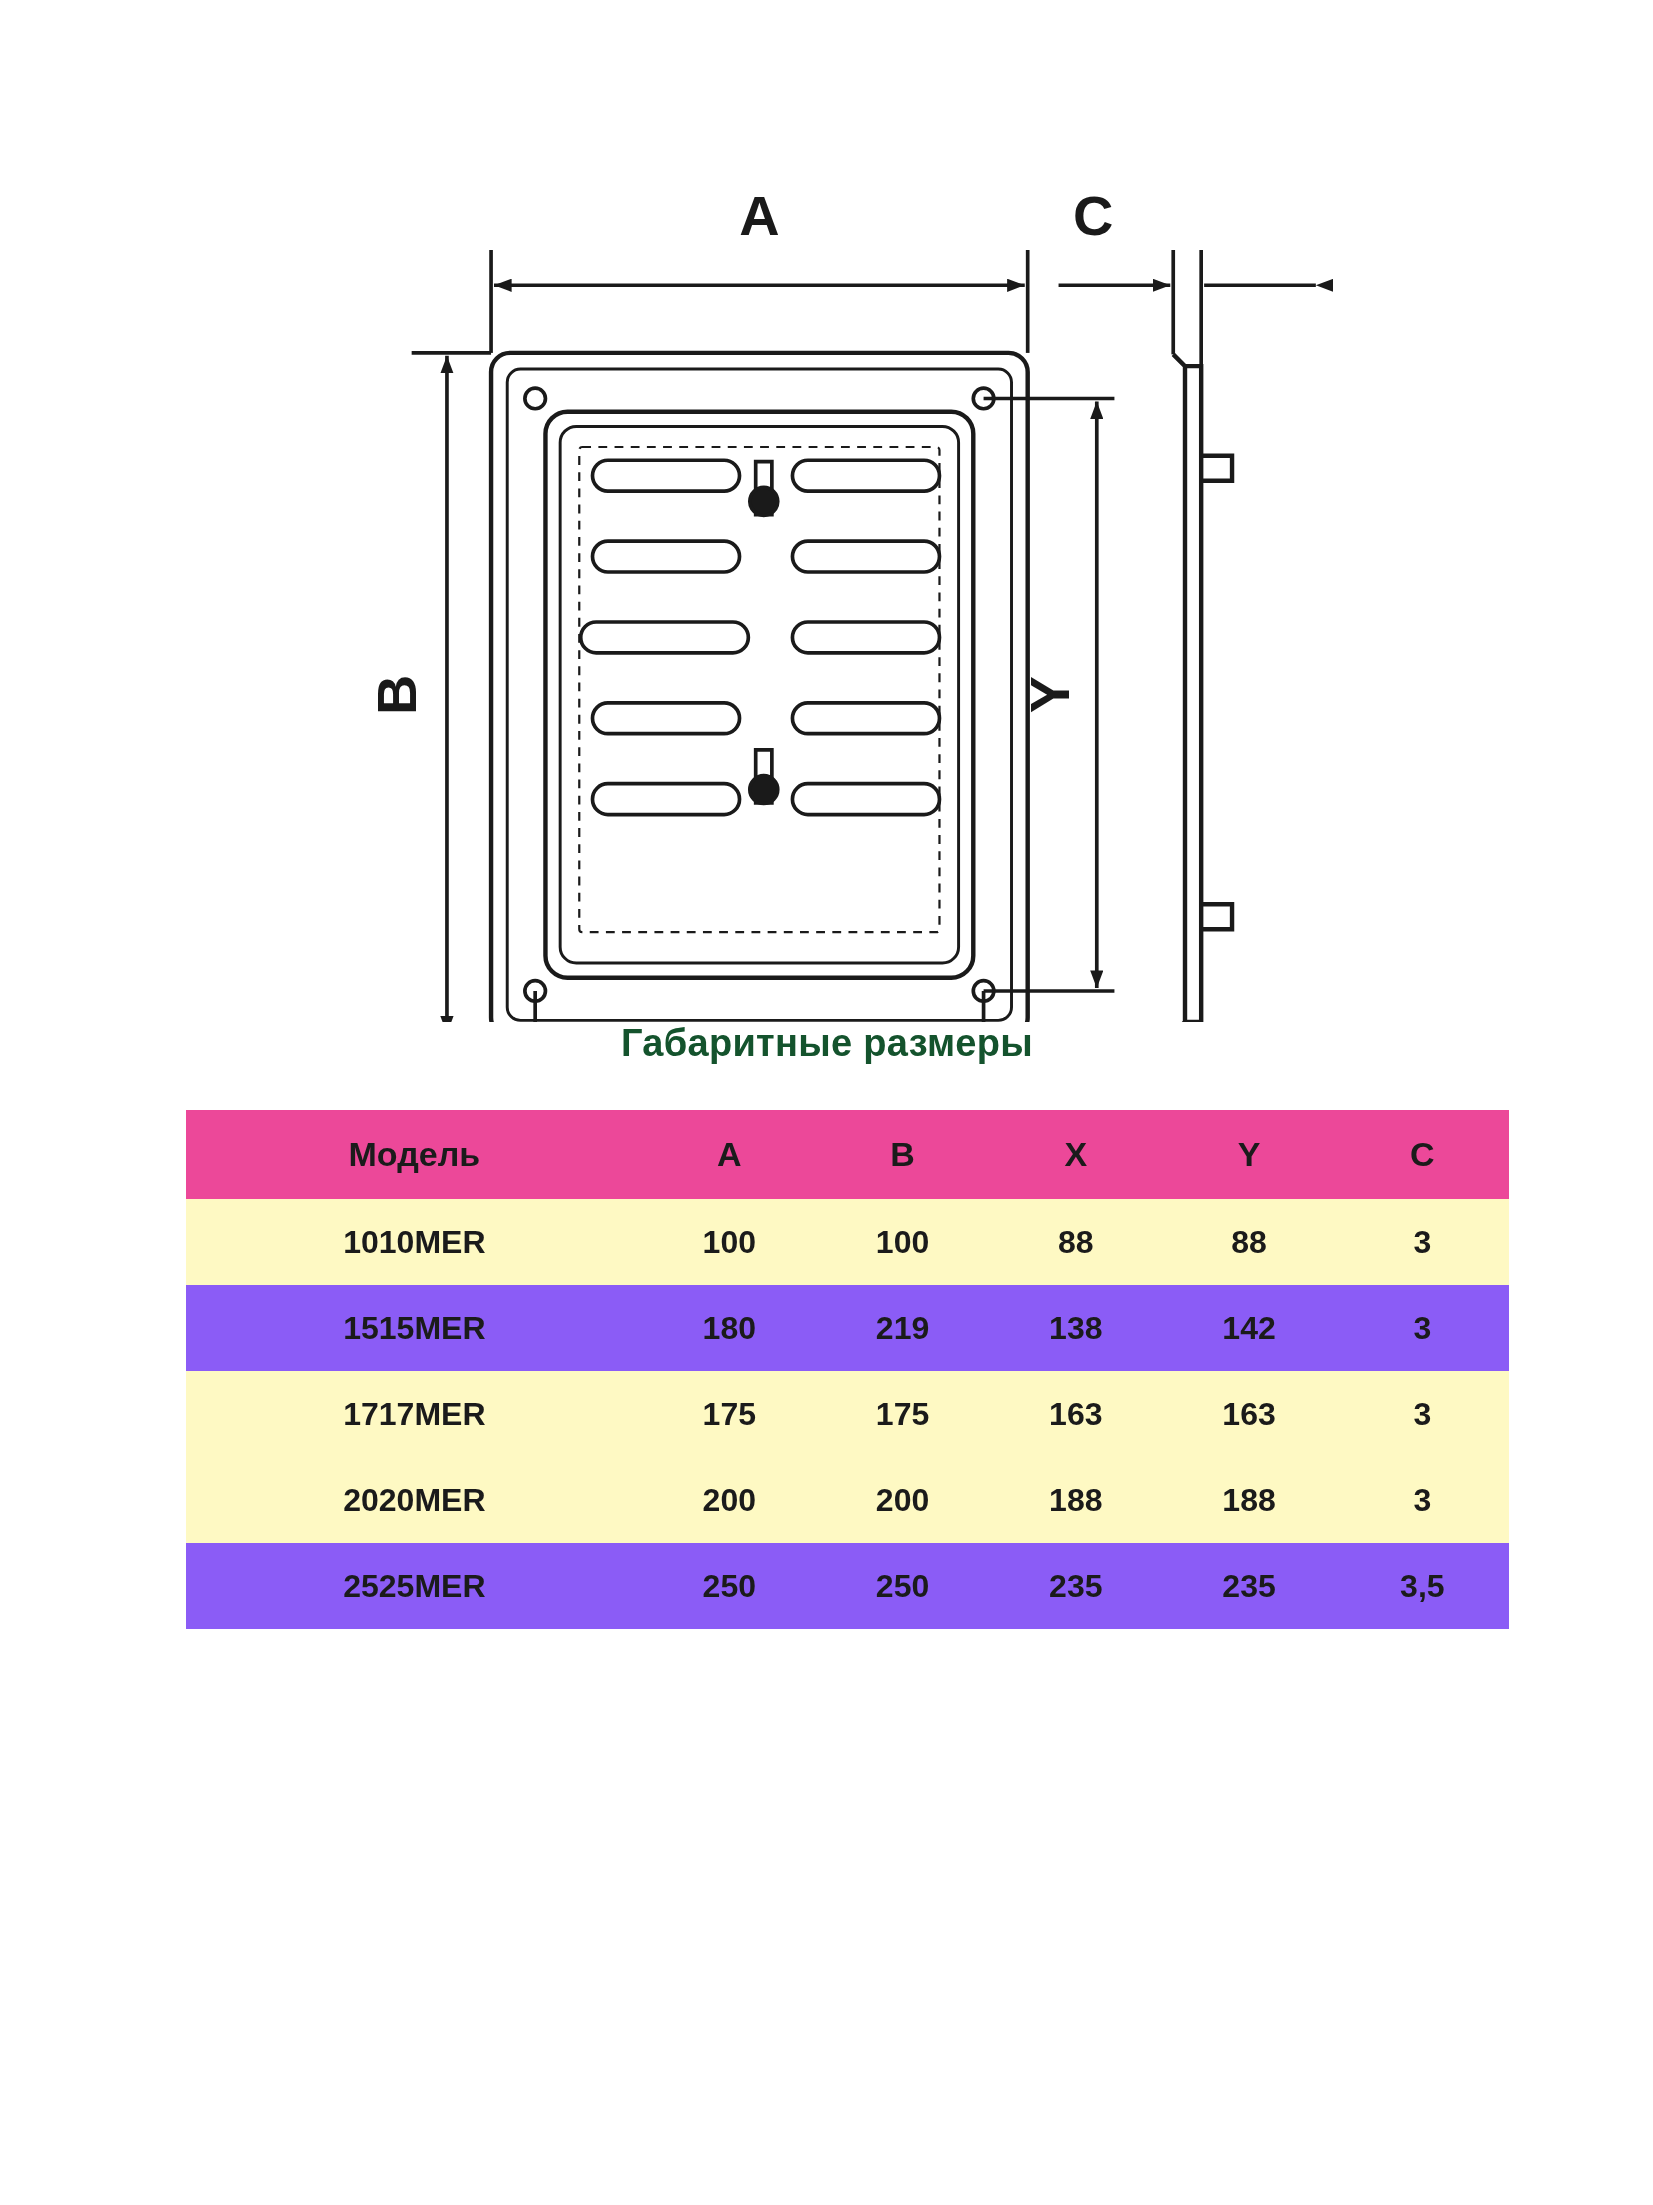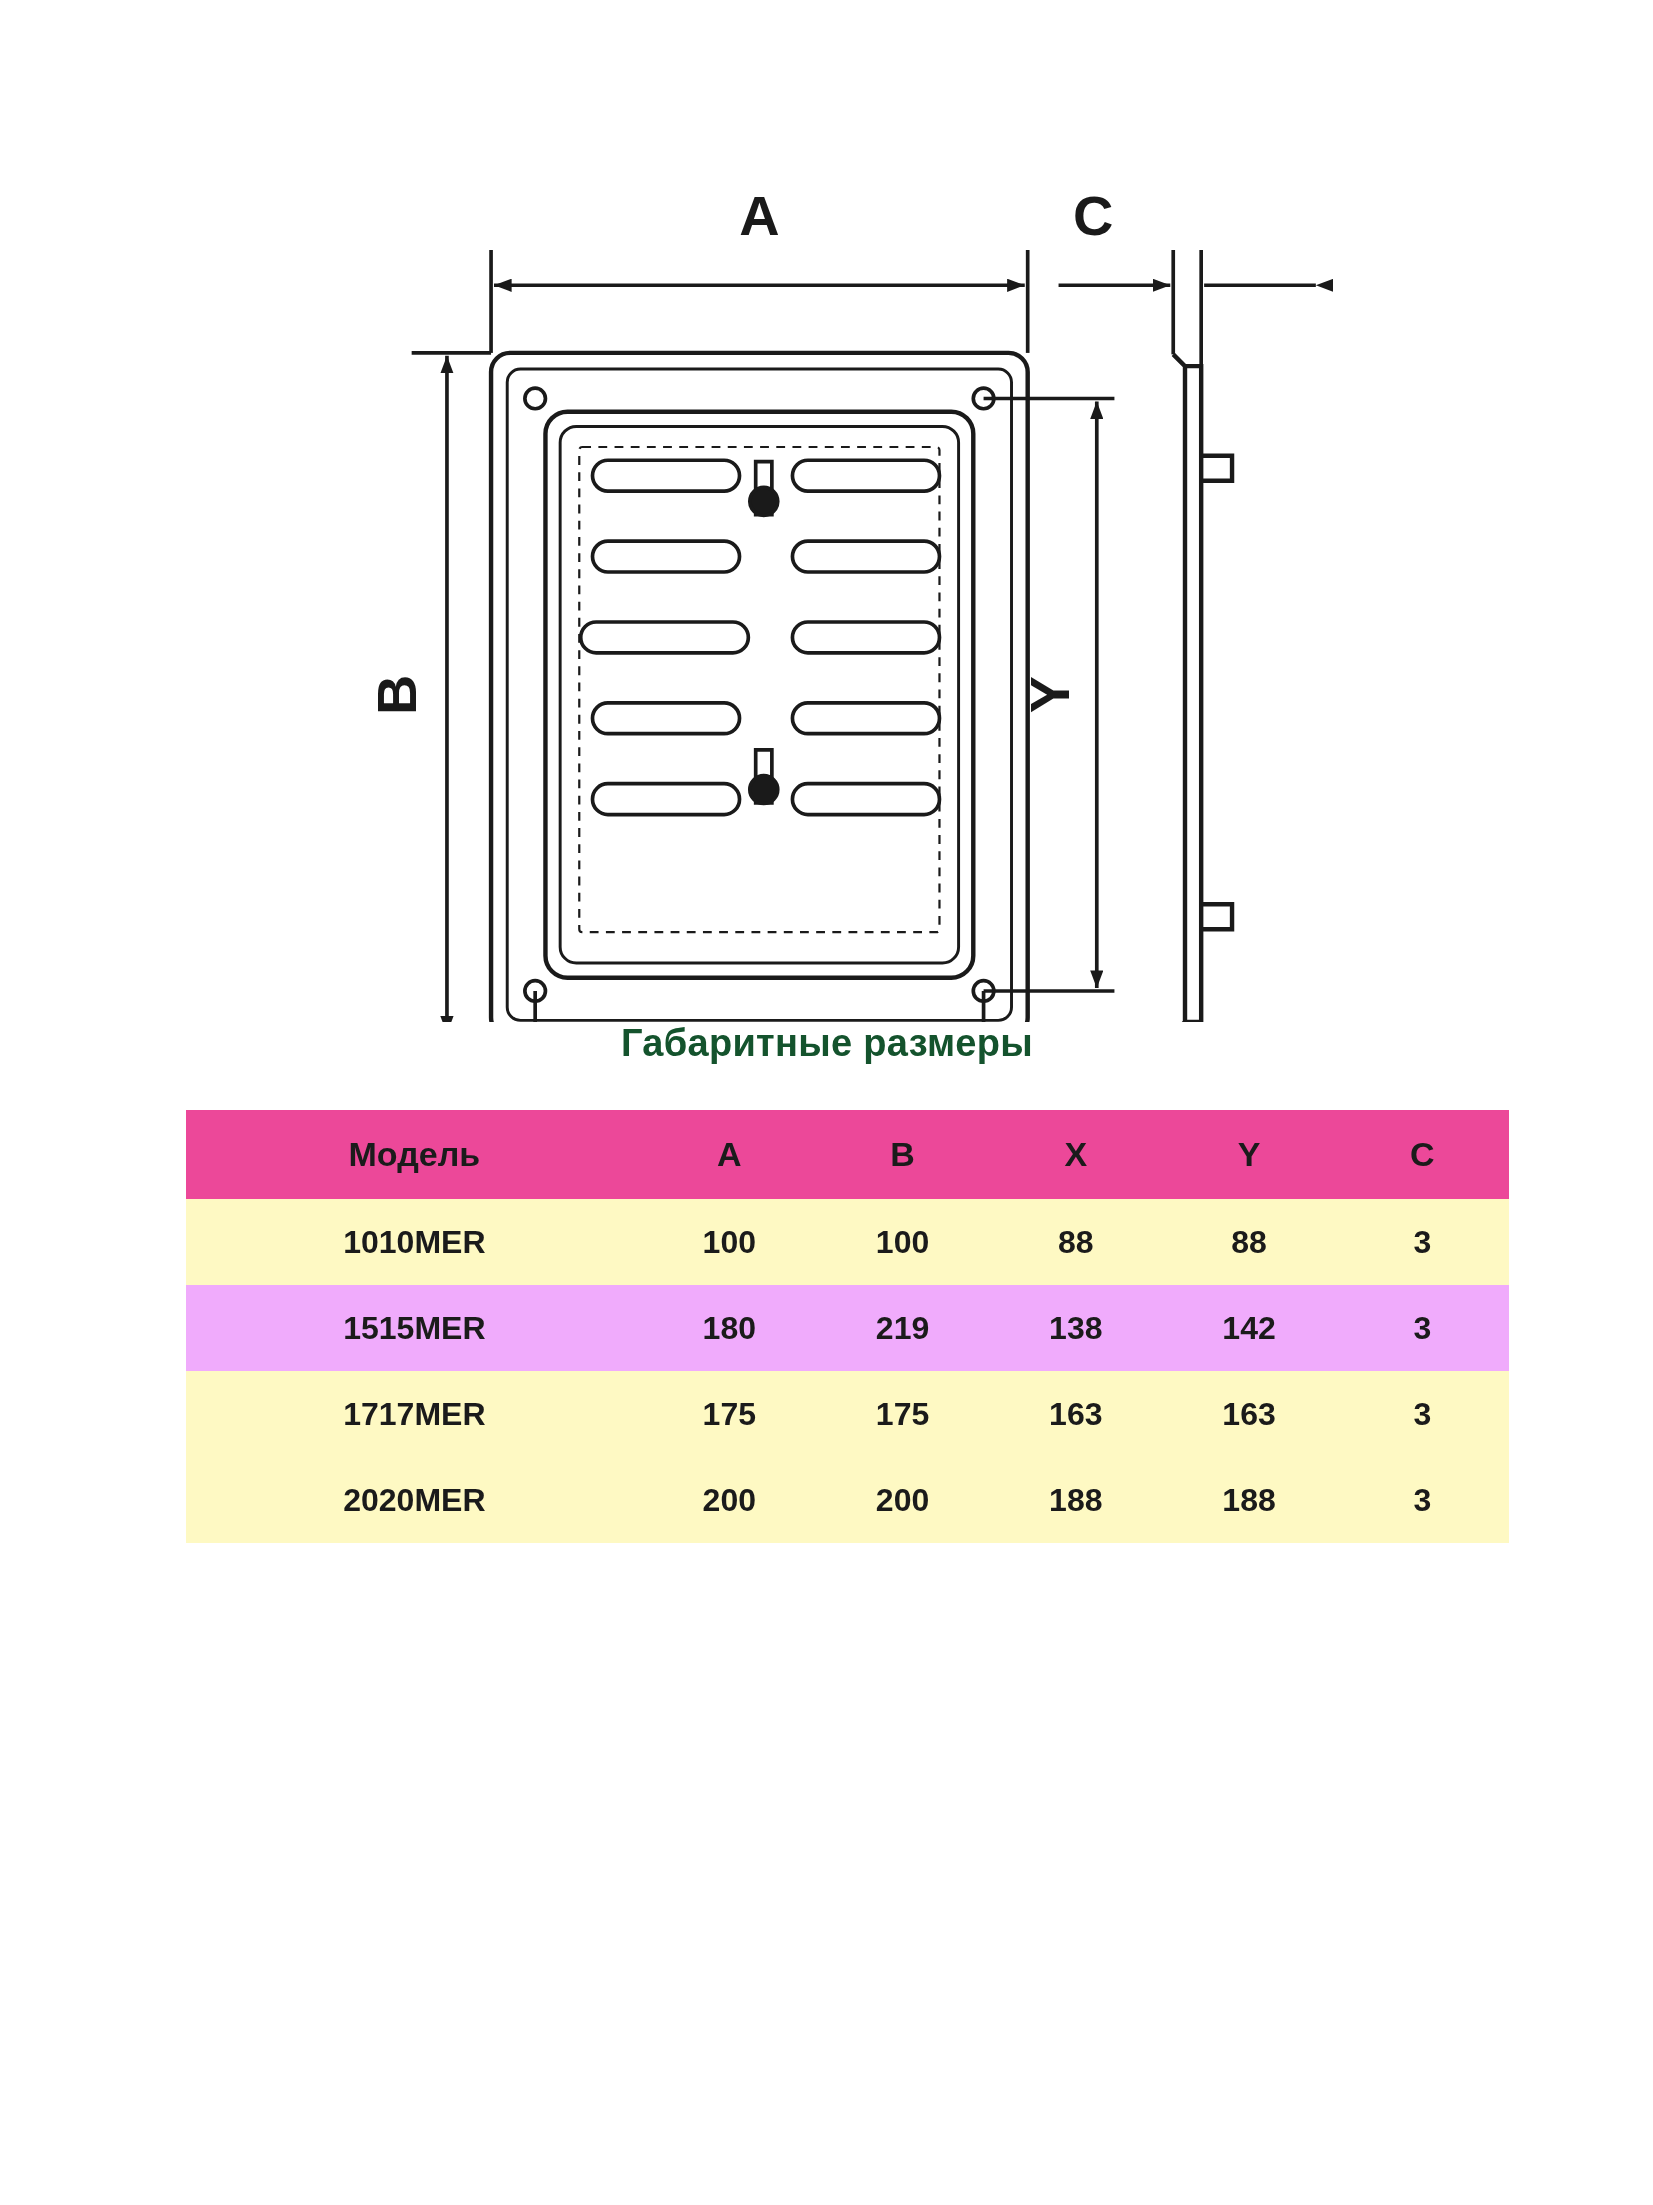--- a/index.html
+++ b/index.html
@@ -69,21 +69,21 @@
     background: #ec4899;
   }
   table.dims thead th {
     font-size: 34px;
     height: 87px;
   }
   table.dims tbody tr.odd {
     background: #fef9c3;
   }
   table.dims tbody tr.even {
-    background: #f0abfc;
+    background: #8b5cf6;
   }
   col.c-model { width: 456px; }
   col.c-a { width: 173px; }
   col.c-b { width: 173px; }
   col.c-x { width: 173px; }
   col.c-y { width: 173px; }
   col.c-c { width: 173px; }
 </style>
 </head>
 <body>
@@ -254,18 +254,26 @@
           <td>3</td>
         </tr>
         <tr class="odd">
           <td>2020MER</td>
           <td>200</td>
           <td>200</td>
           <td>188</td>
           <td>188</td>
           <td>3</td>
         </tr>
+        <tr class="even">
+          <td>2525MER</td>
+          <td>250</td>
+          <td>250</td>
+          <td>235</td>
+          <td>235</td>
+          <td>3,5</td>
+        </tr>
       </tbody>
     </table>
   </div>
 
 </div>
 
 
 </body></html>

